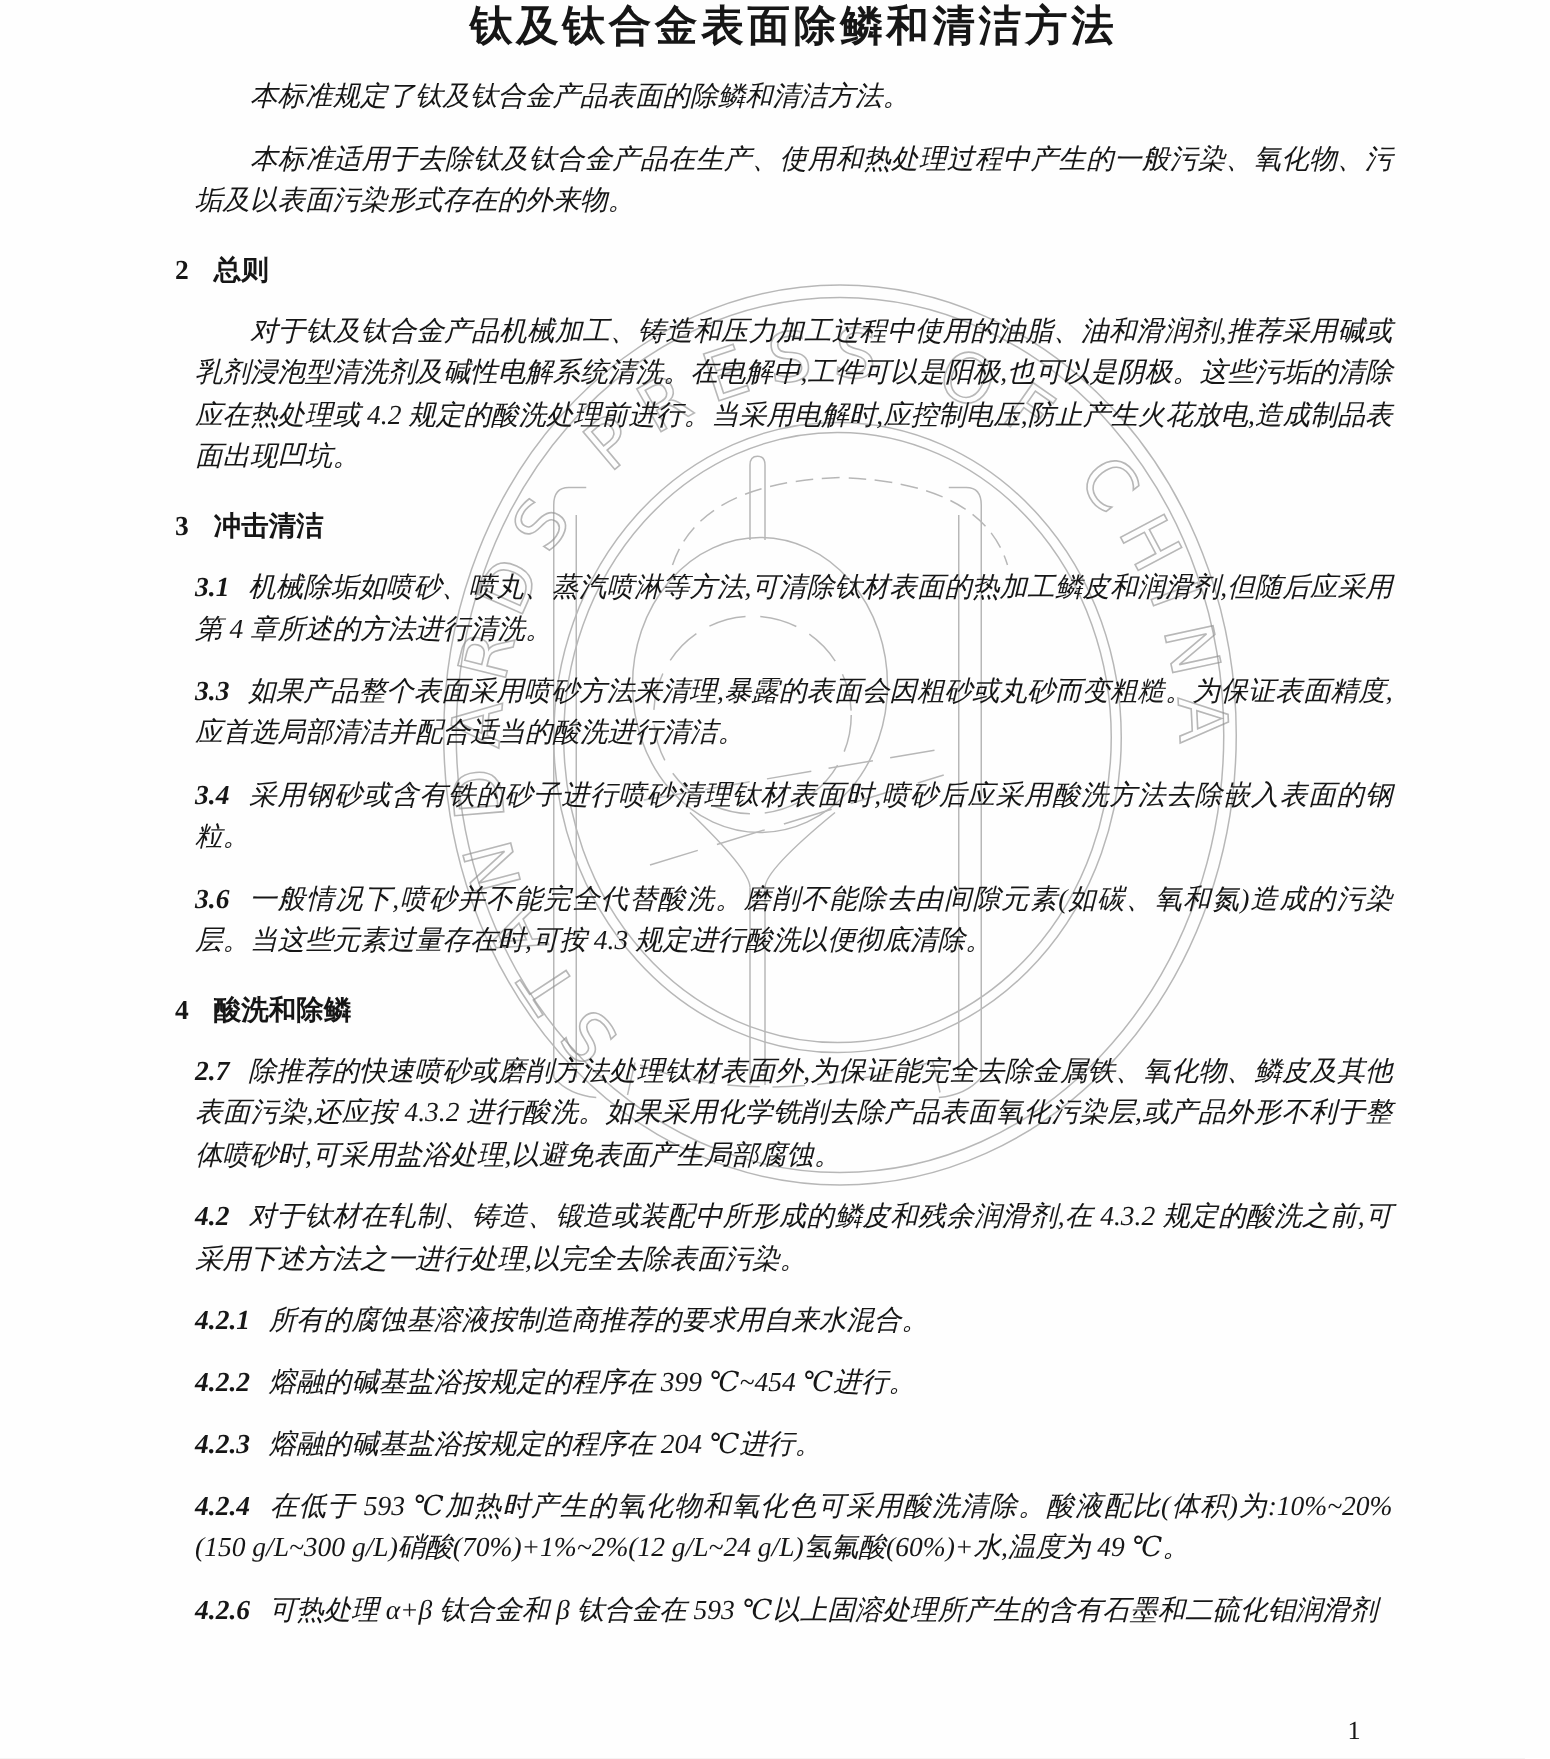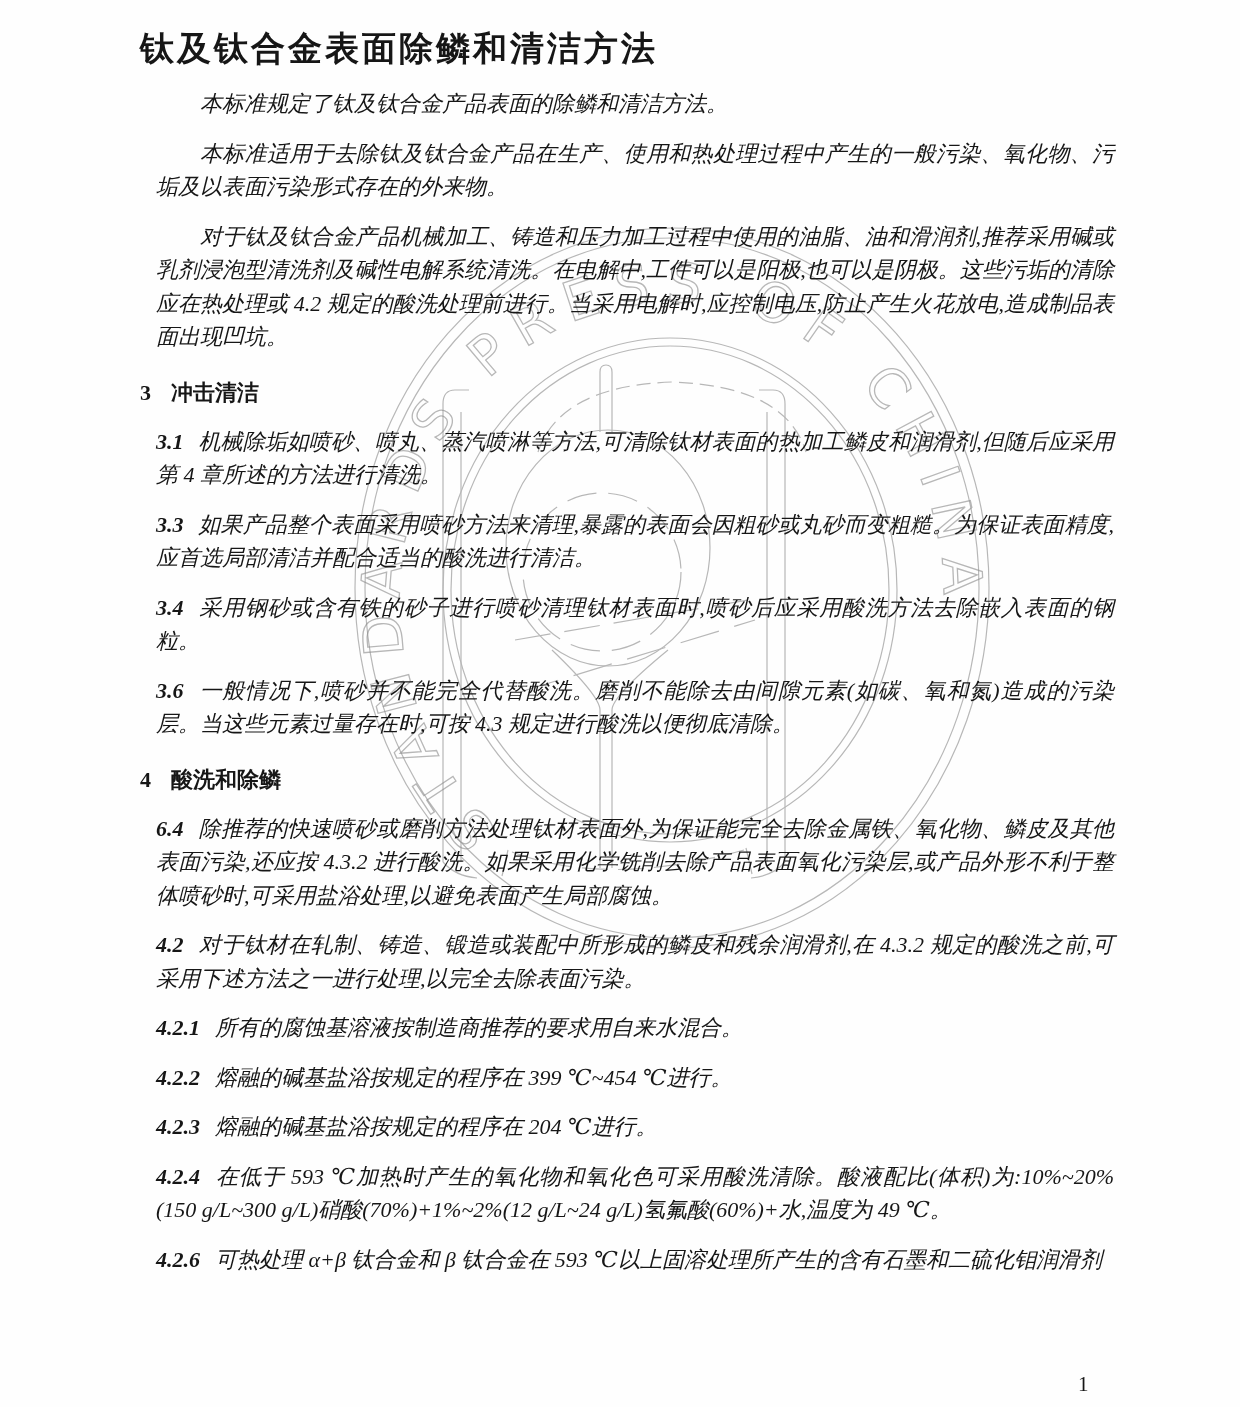--- a/index.html
+++ b/index.html
@@ -15,24 +15,24 @@
   
   .watermark{
     position:absolute;left:0;top:0;width:1240px;height:1407px;
     z-index:0;pointer-events:none;
   }
   
   .content{
     position:absolute;left:140px;top:0;width:990px;z-index:1;
   }
   .doc-title{
-    text-align:left;
+    text-align:center;
     font-size:34px;font-weight:bold;
     letter-spacing:3px;
-    padding-top:27px;line-height:44px;
+    padding-top:0;line-height:44px;
     margin:0;
   }
   .sec-heading{
     font-size:22px;font-weight:bold;
     line-height:33px;
     margin:22px 0 12px 0;
   }
   .sec-heading.first{margin-top:44px;}
   .sec-heading .num{padding-right:20px;}
   .content p{
@@ -94,28 +94,29 @@
     <text font-family="DejaVu Sans, sans-serif" font-size="54" letter-spacing="15" fill="none" stroke="#8d8d8d" stroke-width="1.3" opacity="0.62">
       <textPath href="#wm-text-path" startOffset="18">STANDARDS PRESS OF CHINA</textPath>
     </text>
   </svg>
 
   <div class="content">
     <h1 class="doc-title">钛及钛合金表面除鳞和清洁方法</h1>
 
       <p class="indent"><span class="ctext">本标准规定了钛及钛合金产品表面的除鳞和清洁方法。</span></p>
       <p class="indent"><span class="ctext">本标准适用于去除钛及钛合金产品在生产、使用和热处理过程中产生的一般污染、氧化物、污垢及以表面污染形式存在的外来物。</span></p>
+      <div class="sec-heading"><span class="num">2</span><span class="lbl">总则</span></div>
       <p class="indent"><span class="ctext">对于钛及钛合金产品机械加工、铸造和压力加工过程中使用的油脂、油和滑润剂,推荐采用碱或乳剂浸泡型清洗剂及碱性电解系统清洗。在电解中,工件可以是阳极,也可以是阴极。这些污垢的清除应在热处理或 4.2 规定的酸洗处理前进行。当采用电解时,应控制电压,防止产生火花放电,造成制品表面出现凹坑。</span></p>
       <div class="sec-heading"><span class="num">3</span><span class="lbl">冲击清洁</span></div>
       <p class="clause"><span class="cnum">3.1</span><span class="ctext">机械除垢如喷砂、喷丸、蒸汽喷淋等方法,可清除钛材表面的热加工鳞皮和润滑剂,但随后应采用第 4 章所述的方法进行清洗。</span></p>
       <p class="clause"><span class="cnum">3.3</span><span class="ctext">如果产品整个表面采用喷砂方法来清理,暴露的表面会因粗砂或丸砂而变粗糙。为保证表面精度,应首选局部清洁并配合适当的酸洗进行清洁。</span></p>
       <p class="clause"><span class="cnum">3.4</span><span class="ctext">采用钢砂或含有铁的砂子进行喷砂清理钛材表面时,喷砂后应采用酸洗方法去除嵌入表面的钢粒。</span></p>
       <p class="clause"><span class="cnum">3.6</span><span class="ctext">一般情况下,喷砂并不能完全代替酸洗。磨削不能除去由间隙元素(如碳、氧和氮)造成的污染层。当这些元素过量存在时,可按 4.3 规定进行酸洗以便彻底清除。</span></p>
       <div class="sec-heading"><span class="num">4</span><span class="lbl">酸洗和除鳞</span></div>
-      <p class="clause"><span class="cnum">6.4</span><span class="ctext">除推荐的快速喷砂或磨削方法处理钛材表面外,为保证能完全去除金属铁、氧化物、鳞皮及其他表面污染,还应按 4.3.2 进行酸洗。如果采用化学铣削去除产品表面氧化污染层,或产品外形不利于整体喷砂时,可采用盐浴处理,以避免表面产生局部腐蚀。</span></p>
+      <p class="clause"><span class="cnum">2.7</span><span class="ctext">除推荐的快速喷砂或磨削方法处理钛材表面外,为保证能完全去除金属铁、氧化物、鳞皮及其他表面污染,还应按 4.3.2 进行酸洗。如果采用化学铣削去除产品表面氧化污染层,或产品外形不利于整体喷砂时,可采用盐浴处理,以避免表面产生局部腐蚀。</span></p>
       <p class="clause"><span class="cnum">4.2</span><span class="ctext">对于钛材在轧制、铸造、锻造或装配中所形成的鳞皮和残余润滑剂,在 4.3.2 规定的酸洗之前,可采用下述方法之一进行处理,以完全去除表面污染。</span></p>
       <p class="clause"><span class="cnum">4.2.1</span><span class="ctext">所有的腐蚀基溶液按制造商推荐的要求用自来水混合。</span></p>
       <p class="clause"><span class="cnum">4.2.2</span><span class="ctext">熔融的碱基盐浴按规定的程序在 399 ℃~454 ℃进行。</span></p>
       <p class="clause"><span class="cnum">4.2.3</span><span class="ctext">熔融的碱基盐浴按规定的程序在 204 ℃进行。</span></p>
       <p class="clause"><span class="cnum">4.2.4</span><span class="ctext">在低于 593 ℃加热时产生的氧化物和氧化色可采用酸洗清除。酸液配比(体积)为:10%~20%(150 g/L~300 g/L)硝酸(70%)+1%~2%(12 g/L~24 g/L)氢氟酸(60%)+水,温度为 49 ℃。</span></p>
       <p class="clause"><span class="cnum">4.2.6</span><span class="ctext">可热处理 α+β 钛合金和 β 钛合金在 593 ℃以上固溶处理所产生的含有石墨和二硫化钼润滑剂</span></p>
     </div>
 
   <div class="page-num">1</div>
 </div>

